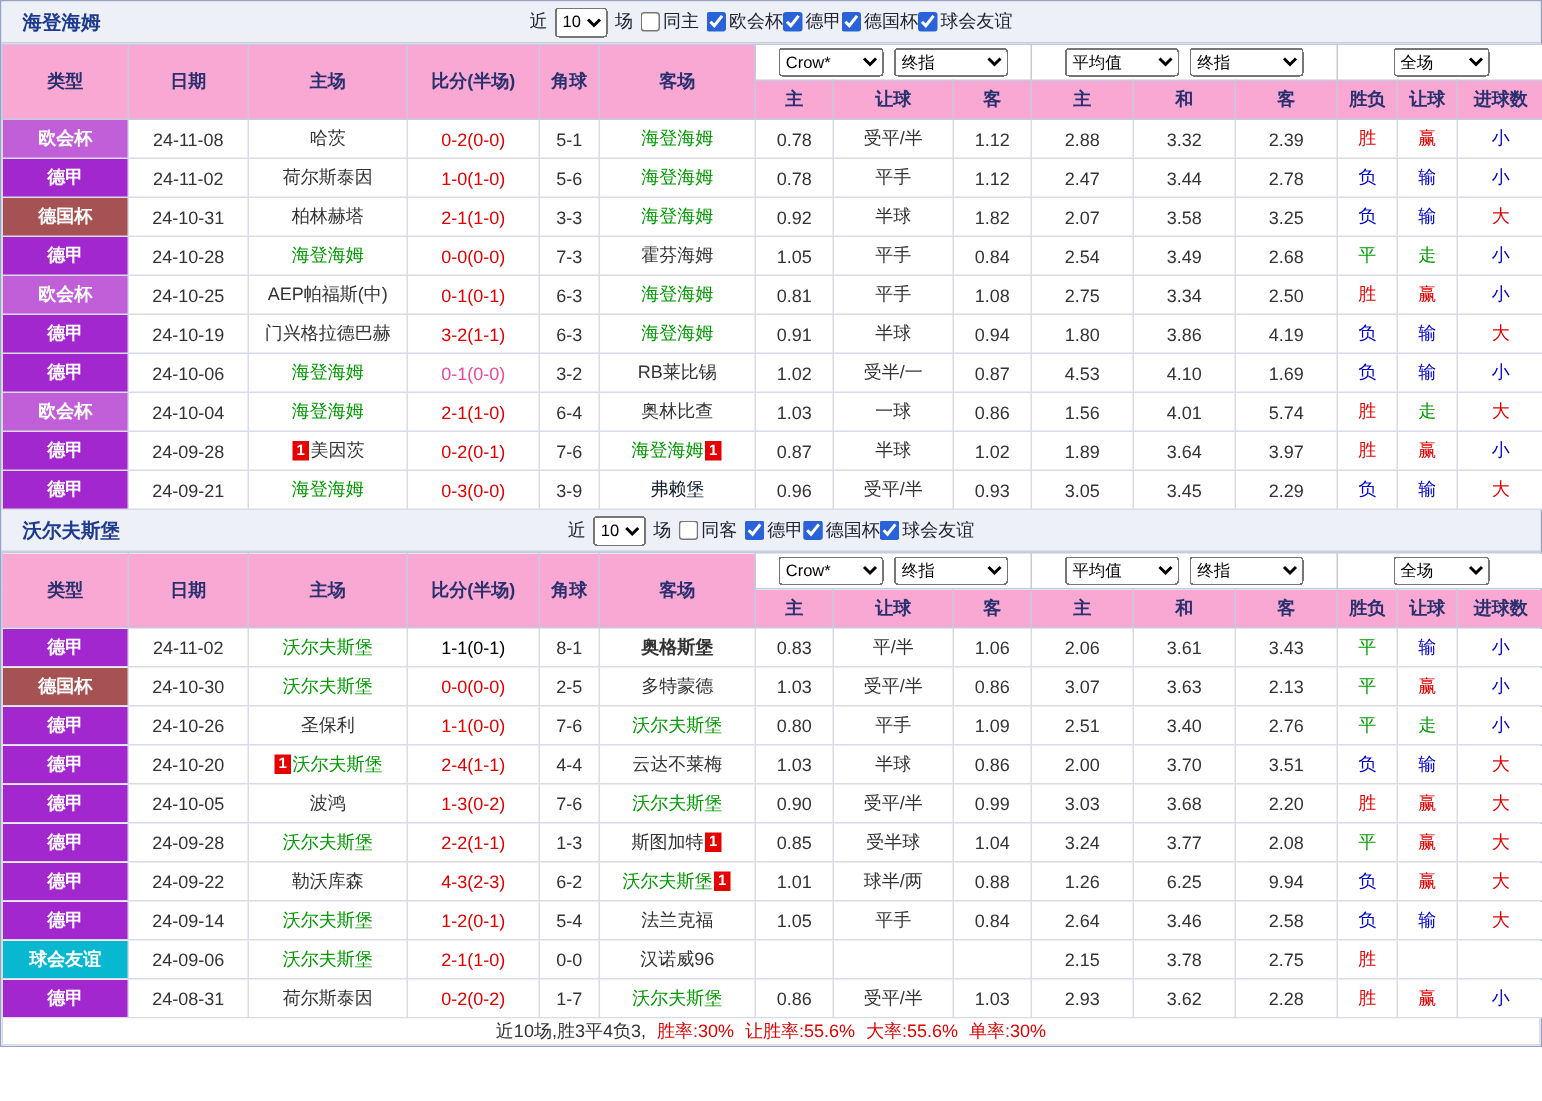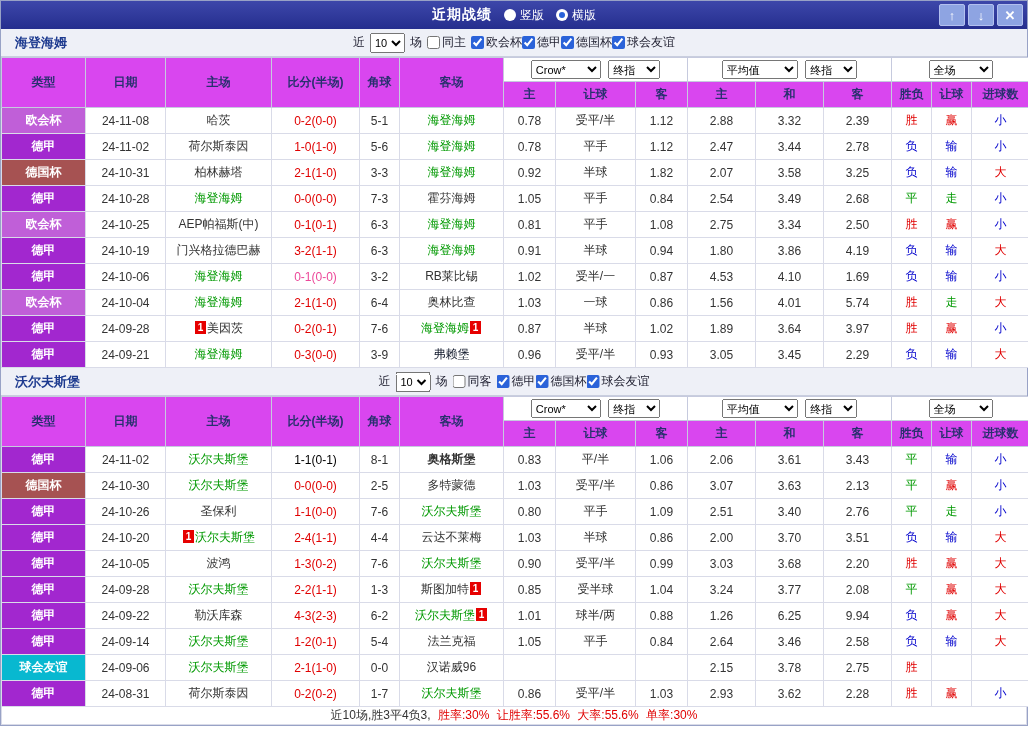--- a/index.html
+++ b/index.html
@@ -33,57 +33,39 @@
   .section-bar { height: 28px; background: #eef0f7; border-bottom: 1px solid #c9cede; display: flex; align-items: center; position: relative; }
   .team-name { font-weight: bold; color: #1d3a8f; font-size: 13px; margin-left: 14px; }
   .controls { position: absolute; left: 50%; transform: translateX(-50%); display: flex; align-items: center; gap: 5px; white-space: nowrap; color: #223; }
   .controls select { height: 20px; font-size: 11px; }
   .controls label { display: inline-flex; align-items: center; gap: 2px; cursor: pointer; }
   input[type=checkbox] { accent-color: #2a62d9; width: 13px; height: 13px; cursor: pointer; }
 
   
   table { border-collapse: collapse; table-layout: fixed; width: 100%; }
   th, td { border: 1px solid #d9dbe8; text-align: center; overflow: hidden; white-space: nowrap; }
-  thead th { background: #d946ef; color: #28306e; font-weight: bold; height: 26px; font-size: 12px; border-color: #c6cade; }
+  thead th { background: #f9a8d4; color: #28306e; font-weight: bold; height: 26px; font-size: 12px; border-color: #c6cade; }
   thead tr.sel-row th.sel-cell { background: #fff; height: 24px; }
   .sel-cell select { height: 19px; font-size: 11px; margin: 0 2px; }
-  .sel-src { width: 70px; } .sel-fin { width: 52px; } .sel-avg { width: 76px; } .sel-scope { width: 64px; }
+  .sel-src { width: 70px; } .sel-fin { width: 76px; } .sel-avg { width: 76px; } .sel-scope { width: 64px; }
   tbody td { height: 26px; color: #333; background: #fff; }
 
   .redcard {
     display: inline-block; background: #e60000; color: #fff; font-size: 10px; font-weight: bold;
     width: 11px; height: 13px; line-height: 13px; margin: 0 1px; vertical-align: 1px; text-align: center;
   }
 
   .summary { height: 18px; line-height: 17px; text-align: center; border: 1px solid #d9dbe8; border-top: none; font-size: 12px; background:#fff; }
   .summary span { margin: 0 2px; }
 </style>
 </head>
 <body>
 
 <div class="window">
 
-  <div class="topbar">
-    <div class="topbar-center">
-      <span class="win-title">近期战绩</span>
-      <label class="radio">
-        <span class="radio-dot"></span>
-        <span>竖版</span>
-      </label>
-      <label class="radio">
-        <span class="radio-dot on"></span>
-        <span>横版</span>
-      </label>
-    </div>
-    <div class="topbar-buttons">
-      <button class="tb-btn"><span>↑</span></button>
-      <button class="tb-btn"><span>↓</span></button>
-      <button class="tb-btn"><span>✕</span></button>
-    </div>
-  </div>
 
   <div class="section">
     <div class="section-bar">
       <span class="team-name">海登海姆</span>
       <div class="controls">
         <span>近</span>
         <select><option>10</option></select>
         <span>场</span>
         <label>
           <input type="checkbox" style="">

